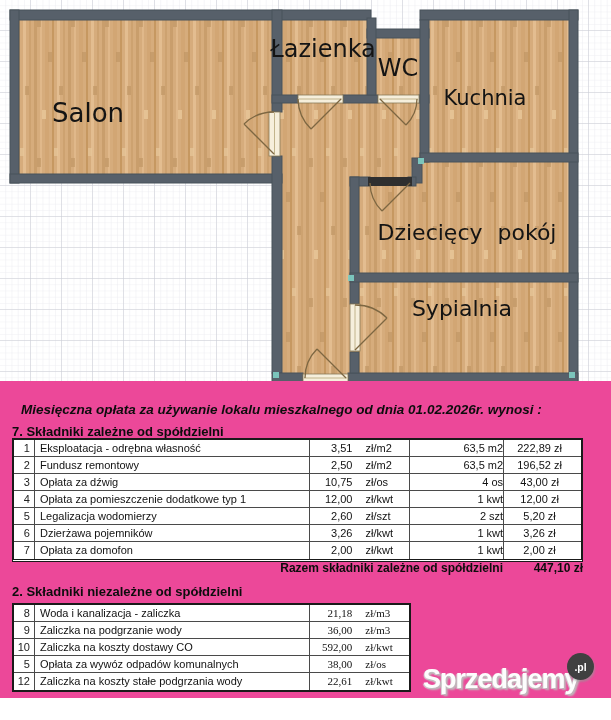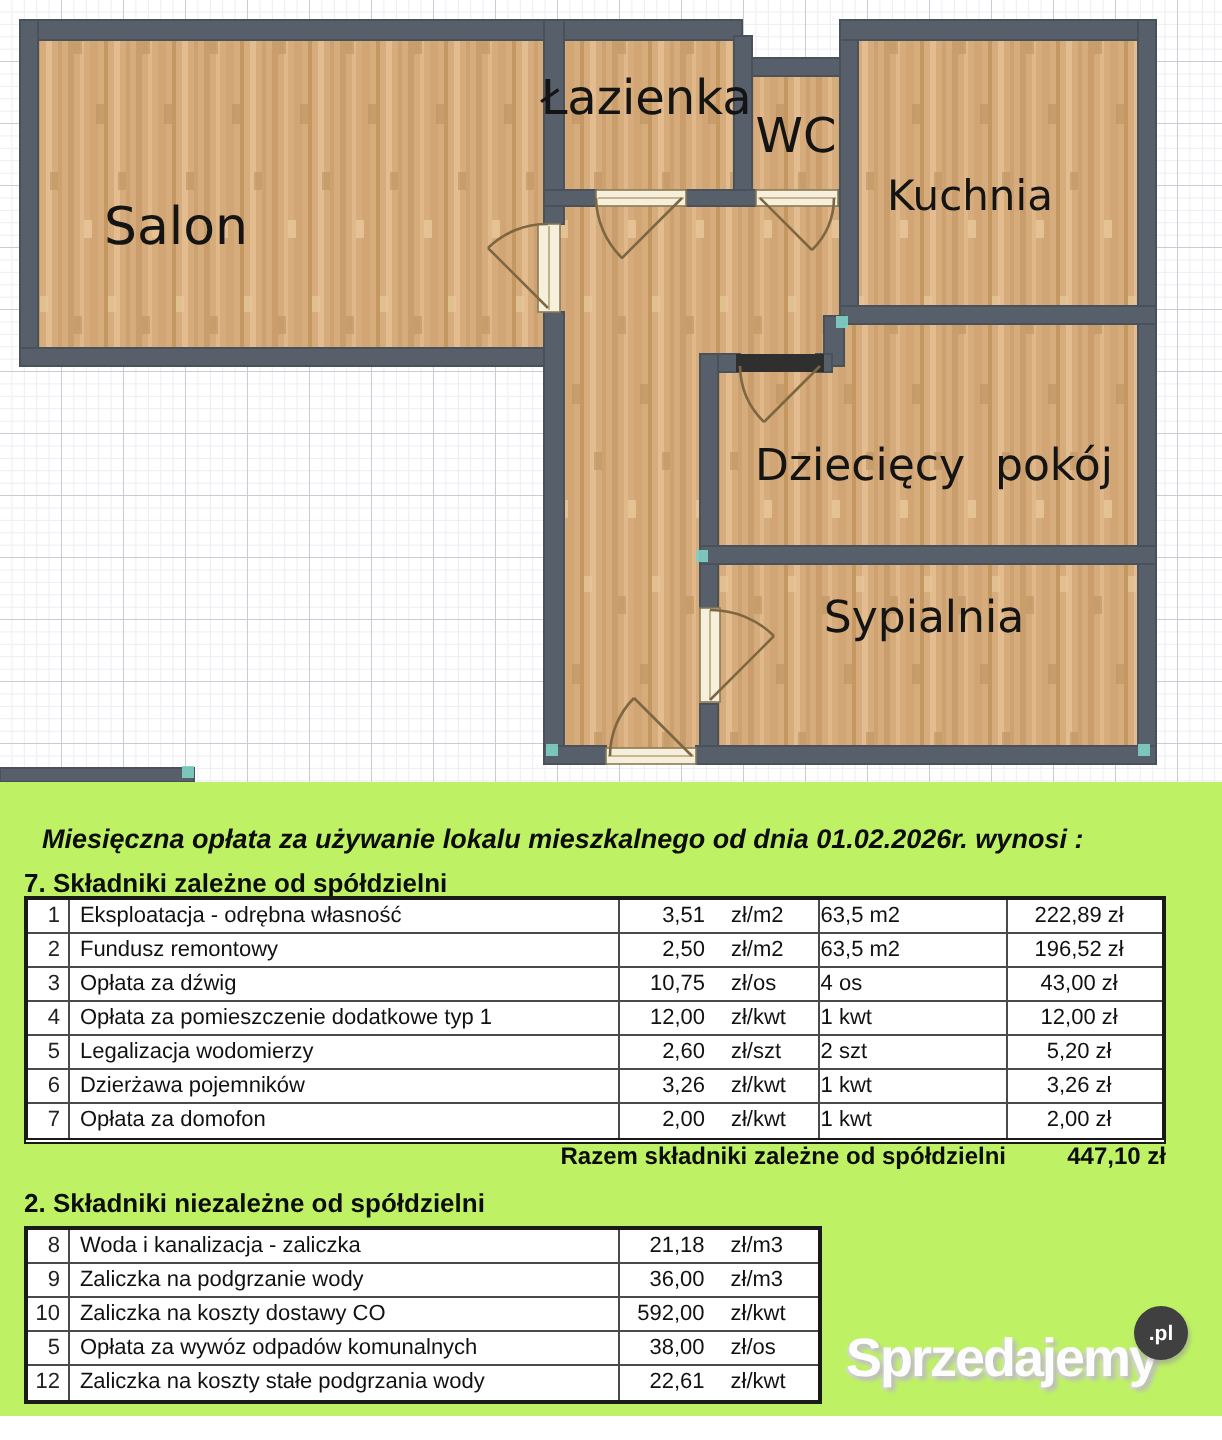--- a/index.html
+++ b/index.html
@@ -5,40 +5,40 @@
   html,body{margin:0;padding:0;background:#fff;}
   body{width:611px;height:720px;overflow:hidden;font-family:"Liberation Sans",sans-serif;}
   #root{position:relative;width:611px;height:720px;background:#fff;}
 
   
   .plan{position:absolute;left:0;top:0;width:611px;height:403px;}
   .plan svg{display:block;}
   .room-label{font-family:"DejaVu Sans",sans-serif;fill:#141414;}
 
   
-  .doc{position:absolute;left:0;top:391px;width:611px;height:317px;background:#bef264;color:#111;}
+  .doc{position:absolute;left:0;top:381px;width:611px;height:317px;background:#ec4899;color:#111;}
   .doc-title{position:absolute;left:21px;top:21px;width:560px;
     font-size:13.5px;font-weight:bold;font-style:italic;color:#0d0d0d;}
   .sec-heading{position:absolute;left:12px;font-size:13px;font-weight:bold;color:#0d0d0d;}
   .sec1-heading{top:43px;}
   .sec2-heading{top:203px;}
 
   .fee-table{position:absolute;left:12px;border:2px solid #1a1a1a;box-sizing:border-box;background:#fff;}
   .table1{top:57px;width:571px;border-bottom:3px double #1a1a1a;}
   .table2{top:222px;width:399px;}
   .trow{display:flex;height:17px;line-height:16px;font-size:11px;border-bottom:1px solid #4a4a4a;box-sizing:border-box;}
   .trow:last-child{border-bottom:none;}
   .cell{box-sizing:border-box;overflow:hidden;white-space:nowrap;}
   .c-no{width:21px;text-align:right;padding-right:4px;border-right:1px solid #4a4a4a;color:#222;}
   .c-name{width:276px;padding-left:5px;border-right:1px solid #4a4a4a;}
   .c-rate{width:100px;display:flex;border-right:1px solid #4a4a4a;}
-  .table2 .c-rate{width:99px;border-right:none;}
+  .table2 .c-rate{width:99px;border-right:none;font-family:Liberation Serif, serif;}
   .rate-val{width:42px;text-align:right;display:inline-block;}
   .rate-unit{padding-left:13px;display:inline-block;}
-  .c-qty{width:94px;text-align:left;border-right:1px solid #4a4a4a;}
+  .c-qty{width:94px;text-align:right;border-right:1px solid #4a4a4a;}
   .c-amt{width:77px;text-align:center;padding-right:6px;}
 
   .total-line{position:absolute;left:12px;top:180px;width:571px;display:flex;
     justify-content:flex-end;font-size:12px;font-weight:bold;color:#0d0d0d;}
   .total-label{text-align:right;}
   .total-value{width:80px;text-align:right;}
 
   
   .watermark{position:absolute;left:421px;top:650px;width:185px;height:60px;pointer-events:none;}
   .wm-text{position:absolute;left:2px;top:14px;font-size:27px;font-weight:bold;letter-spacing:-1px;

